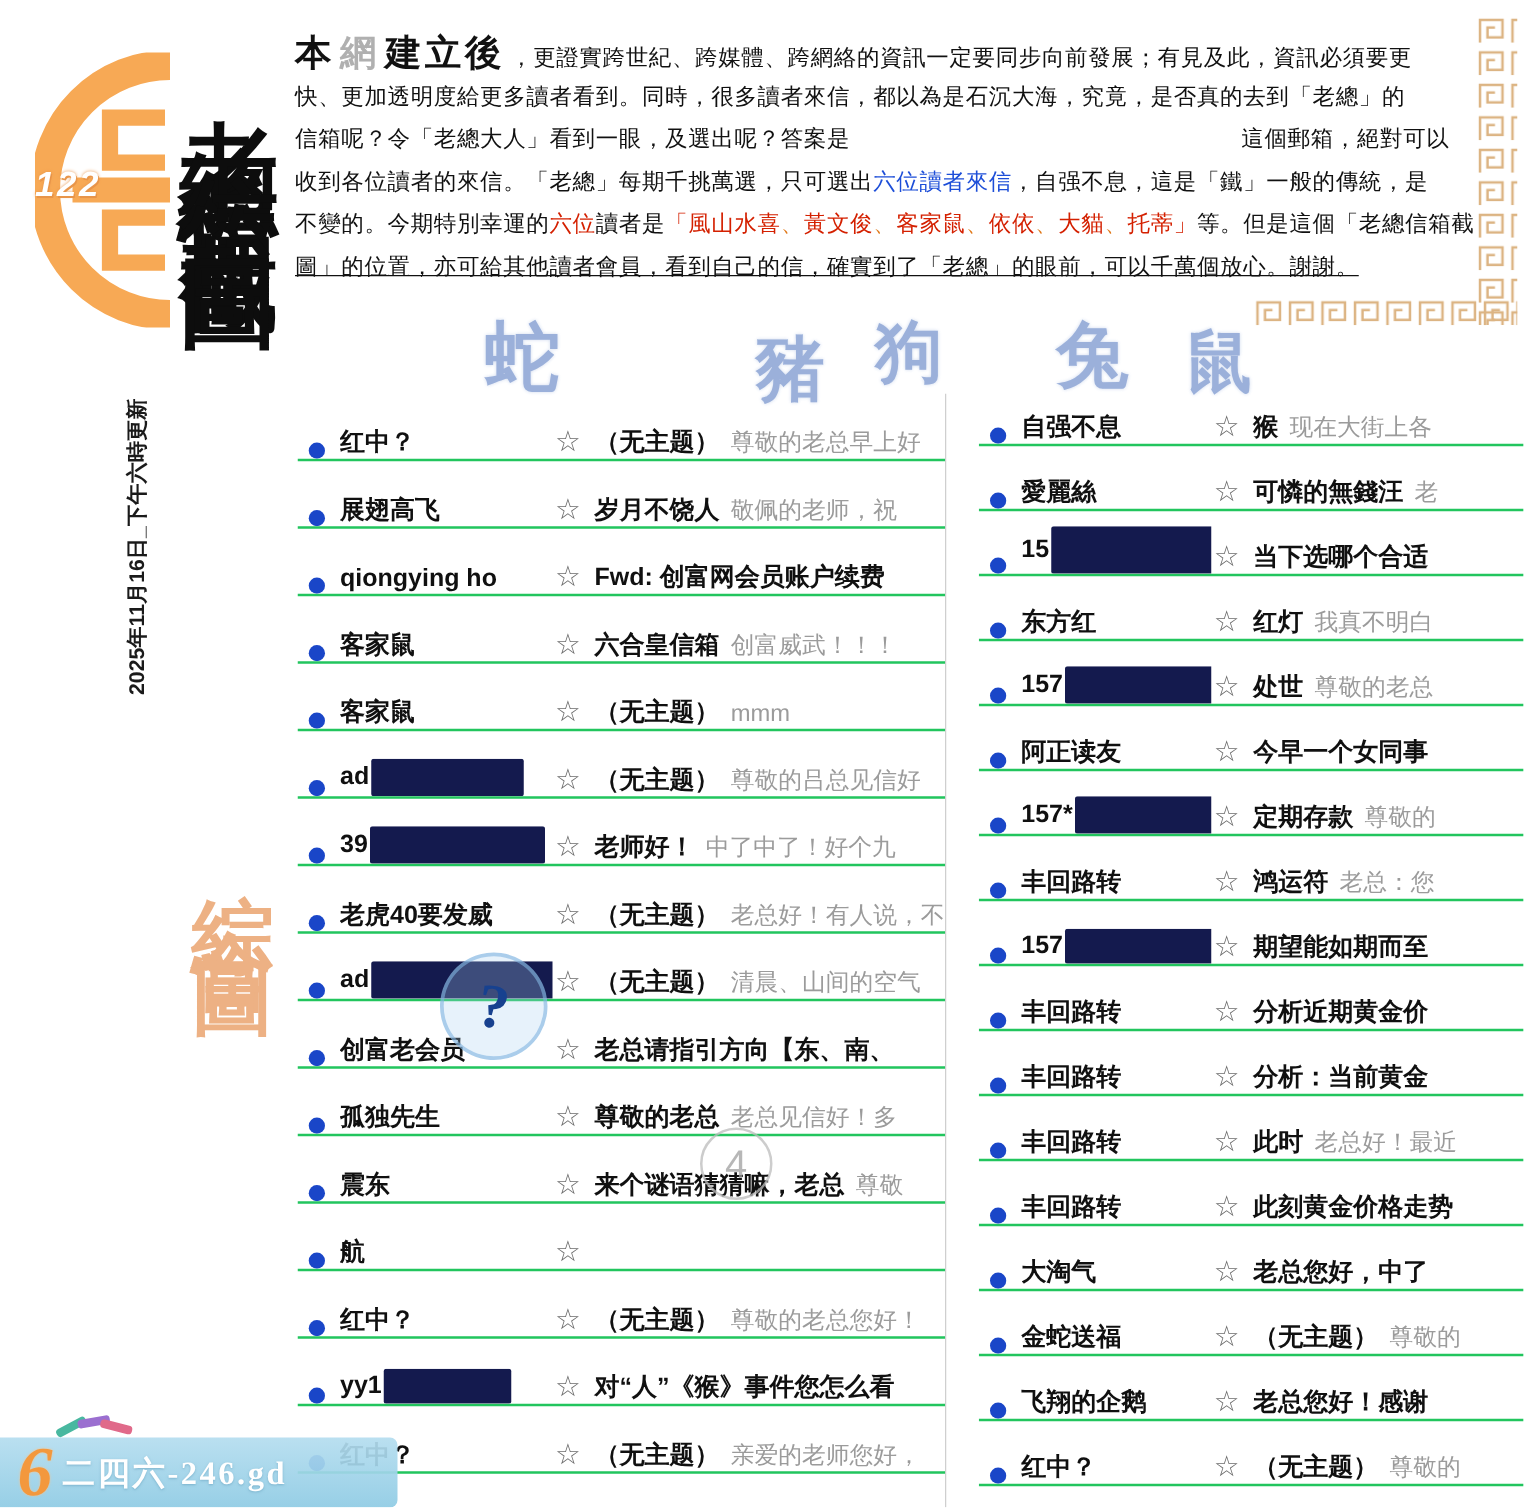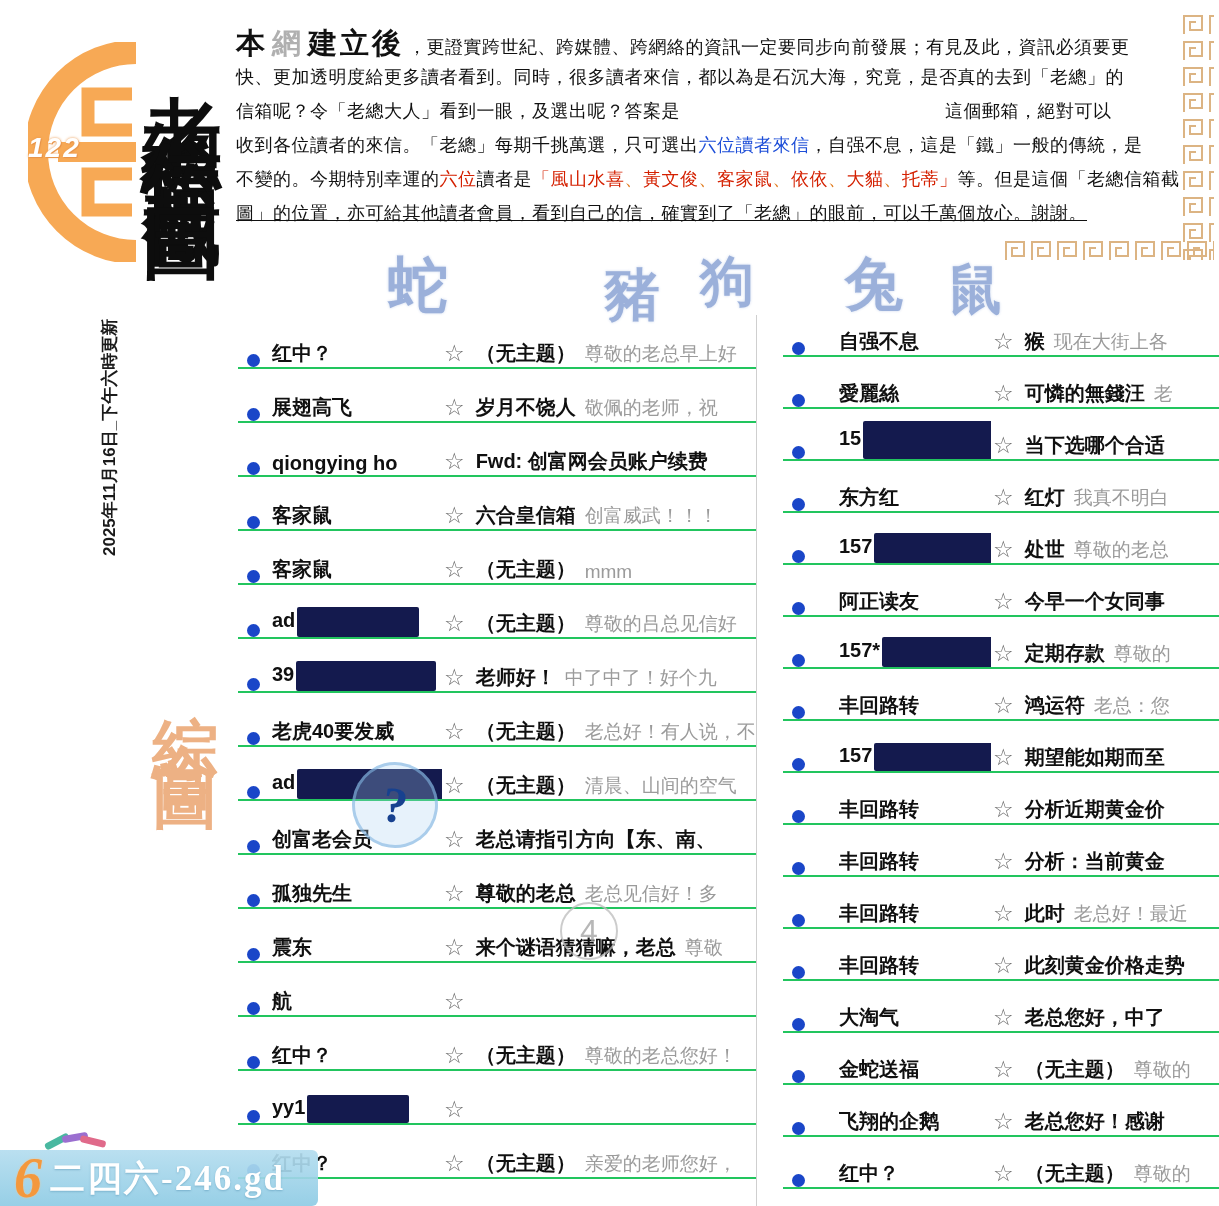--- a/index.html
+++ b/index.html
@@ -42,42 +42,42 @@
   .mail-col{position:absolute;overflow:hidden;}
   .col-left{left:238px;top:315px;width:518px;height:891px;border-right:1px solid #cfcfcf;}
   .col-right{left:783px;top:305px;width:436px;height:901px;}
   .row{display:flex;align-items:flex-end;border-bottom:2px solid #22c55e;
        overflow:hidden;white-space:nowrap;}
   .col-left .row{height:52px;}
   .col-right .row{height:50px;}
   .dot{width:13px;height:13px;border-radius:50%;background:#1a46c8;margin:0 12px 0 9px;flex:none;}
   .sender{font-weight:bold;font-size:20px;color:#101010;flex:none;overflow:hidden;}
   .col-left .sender{width:170px;}
-  .col-right .sender{width:152px;margin-left:22px;}
+  .col-right .sender{width:152px;}
   .redact{display:inline-block;background:#141a4e;border-radius:2px;vertical-align:middle;margin-left:2px;}
   .star{font-size:23px;color:#6e6e6e;margin:0 11px 0 2px;flex:none;cursor:pointer;}
   .subject{font-weight:bold;font-size:20px;color:#101010;margin-right:9px;flex:none;}
   .preview{font-size:19px;color:#9b9b9b;flex:none;}
 
   
   .q-stamp{position:absolute;left:352px;top:762px;width:80px;height:80px;border-radius:50%;
        border:3px solid rgba(130,180,225,.6);background:rgba(170,210,240,.28);
        display:flex;align-items:center;justify-content:center;transform:rotate(8deg);
        color:#17418f;font-size:50px;font-weight:bold;z-index:5;
        font-family:"Liberation Serif","DejaVu Serif",serif;}
   .page-badge{position:absolute;left:560px;top:902px;width:54px;height:54px;border-radius:50%;
        border:2px solid #bcbcbc;color:#a0a0a0;font-size:32px;display:flex;align-items:center;
        justify-content:center;opacity:.75;z-index:5;}
   .watermark{position:absolute;left:0;top:1150px;width:318px;height:56px;z-index:6;
        background:linear-gradient(180deg,rgba(180,221,239,.92),rgba(142,203,228,.92));
        border-radius:0 6px 6px 0;display:flex;align-items:center;}
   .wm-six{color:#f3983d;font-size:56px;font-weight:bold;font-style:italic;line-height:1;
        margin-left:14px;font-family:"Liberation Serif","DejaVu Serif",serif;
        text-shadow:0 0 2px #f8c28a;}
-  .wm-text{color:#ffffff;font-size:35px;font-weight:bold;letter-spacing:2px;margin-left:8px;
+  .wm-text{color:#ffffff;font-size:26px;font-weight:bold;letter-spacing:2px;margin-left:8px;
        font-family:"Liberation Serif","DejaVu Serif",serif;text-shadow:0 1px 2px rgba(90,150,180,.55);}
   .ribbon{position:absolute;width:26px;height:7px;border-radius:3px;}
   .ribbon.r1{left:44px;top:-12px;background:#49b8a0;transform:rotate(-28deg);}
   .ribbon.r2{left:62px;top:-16px;background:#9b6fd0;transform:rotate(-10deg);}
   .ribbon.r3{left:80px;top:-12px;background:#e06a8a;transform:rotate(14deg);}
 </style>
 </head>
 <body>
 
 <div id="page">
@@ -90,21 +90,21 @@
   </svg>
   <div class="logo-num">122</div>
 
   <div class="v-title">老總信箱截圖</div>
   <div class="v-subtitle">綜合圖</div>
   <div class="date-note">2025年11月16日_下午六時更新</div>
 
   <div class="header-block">
       <div class="h-line"><span class="lead" style="color: rgb(17, 17, 17);">本</span><span class="lead" style="color: rgb(176, 176, 176);">網</span><span class="lead" style="color: rgb(17, 17, 17);">建立後</span><span style="color: rgb(17, 17, 17);">，更證實跨世紀、跨媒體、跨網絡的資訊一定要同步向前發展；有見及此，資訊必須要更</span></div>
       <div class="h-line"><span style="color: rgb(17, 17, 17);">快、更加透明度給更多讀者看到。同時，很多讀者來信，都以為是石沉大海，究竟，是否真的去到「老總」的</span></div>
-      <div class="h-line"><span style="color: rgb(17, 17, 17);">信箱呢？令「老總大人」看到一眼，及選出呢？答案是</span><span style="display: inline-block; width: 265px;"></span><span style="color: rgb(17, 17, 17);">這個郵箱，絕對可以</span></div>
+      <div class="h-line"><span style="color: rgb(17, 17, 17);">信箱呢？令「老總大人」看到一眼，及選出呢？答案是</span><span style="display: inline-block; width: 265px;"></span><span style="color: rgb(17, 17, 17); margin-left: 48px;">這個郵箱，絕對可以</span></div>
       <div class="h-line"><span style="color: rgb(17, 17, 17);">收到各位讀者的來信。「老總」每期千挑萬選，只可選出</span><span style="color: #1d4ed8;">六位讀者來信</span><span style="color: rgb(17, 17, 17);">，自强不息，這是「鐵」一般的傳統，是</span></div>
       <div class="h-line"><span style="color: rgb(17, 17, 17);">不變的。今期特別幸運的</span><span style="color: rgb(212, 32, 0);">六位</span><span style="color: rgb(17, 17, 17);">讀者是</span><span style="color: rgb(212, 32, 0);">「風山水喜</span><span style="color: rgb(224, 120, 24);">、</span><span style="color: rgb(212, 32, 0);">黃文俊</span><span style="color: rgb(224, 120, 24);">、</span><span style="color: rgb(212, 32, 0);">客家鼠</span><span style="color: rgb(224, 120, 24);">、</span><span style="color: rgb(212, 32, 0);">依依</span><span style="color: rgb(224, 120, 24);">、</span><span style="color: rgb(212, 32, 0);">大貓</span><span style="color: rgb(224, 120, 24);">、</span><span style="color: rgb(212, 32, 0);">托蒂」</span><span style="color: rgb(17, 17, 17);">等。但是這個「老總信箱截</span></div>
       <div class="h-line"><span style="color: rgb(17, 17, 17); text-decoration: underline;">圖」的位置，亦可給其他讀者會員，看到自己的信，確實到了「老總」的眼前，可以千萬個放心。謝謝。</span></div>
     </div>
 
   <svg class="meander-v" width="34" height="248">
     <defs>
       <pattern id="mv" width="26" height="26" patternUnits="userSpaceOnUse">
         <path d="M4 22 V4 H22 V18 H10 V10 H16" fill="none" stroke="#dcb483" stroke-width="2"></path>
       </pattern>
@@ -220,20 +220,21 @@
         <span class="dot"></span>
         <span class="sender">红中？</span>
         <span class="star">☆</span>
         <span class="subject">（无主题）</span>
         <span class="preview">尊敬的老总您好！</span>
       </div>
       <div class="row">
         <span class="dot"></span>
         <span class="sender">yy1<span class="redact" style="width: 102px; height: 28px;"></span></span>
         <span class="star">☆</span>
+        <span class="subject">对“人”《猴》事件您怎么看</span>
       </div>
       <div class="row">
         <span class="dot"></span>
         <span class="sender">红中？</span>
         <span class="star">☆</span>
         <span class="subject">（无主题）</span>
         <span class="preview">亲爱的老师您好，</span>
       </div>
       <div class="row">
         <span class="dot"></span>

